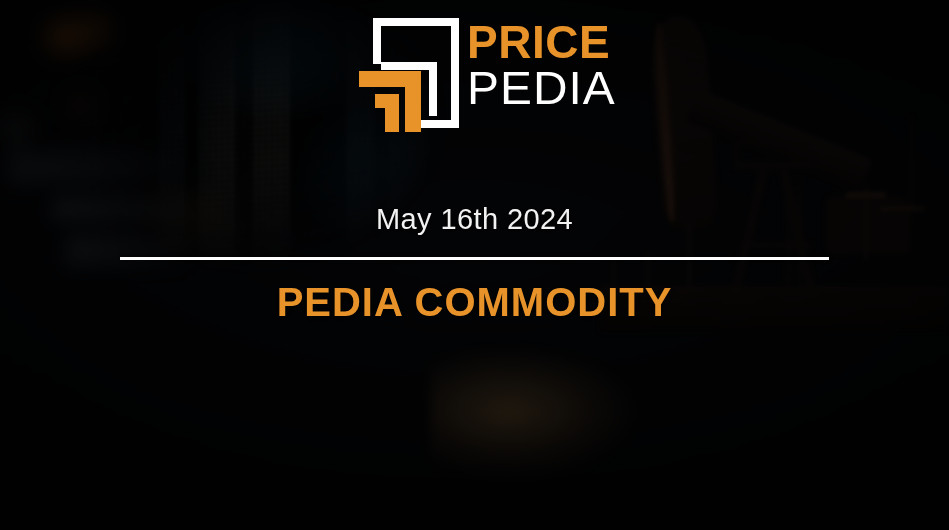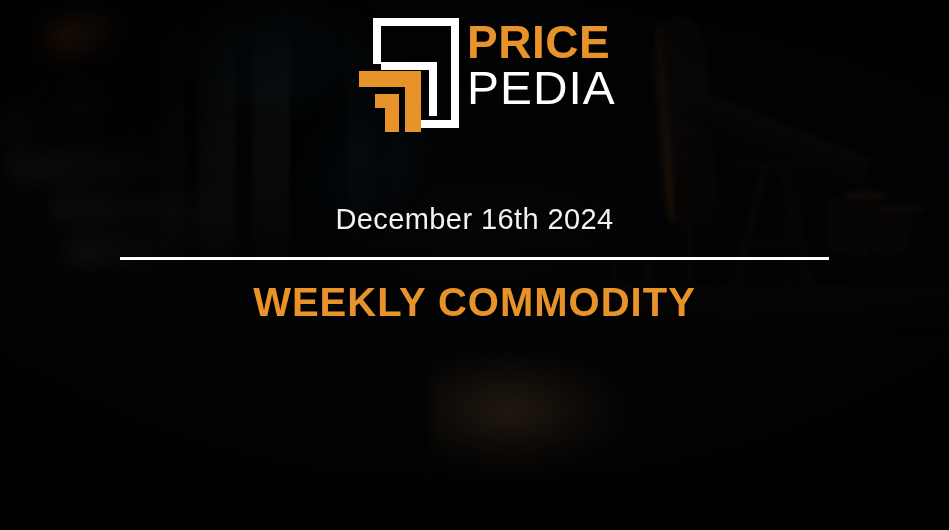--- a/index.html
+++ b/index.html
@@ -256,22 +256,22 @@
 
         <path d="M20 80 H44 V118 H30 V94 H20 Z" fill="#E8922A"></path>
       </svg>
 
       <div class="logo-words">
         <div class="word-price">PRICE</div>
         <div class="word-pedia">PEDIA</div>
       </div>
     </div>
 
-    <div class="date">December 16th 2024</div>
+    <div class="date">May 16th 2024</div>
 
     <div class="rule"></div>
 
     <div class="headline">
-      <span class="l1">WEEKLY COMMODITY</span>
+      <span class="l1">PEDIA COMMODITY</span>
     </div>
 
   </div>
 </div>
 
 </body></html>

